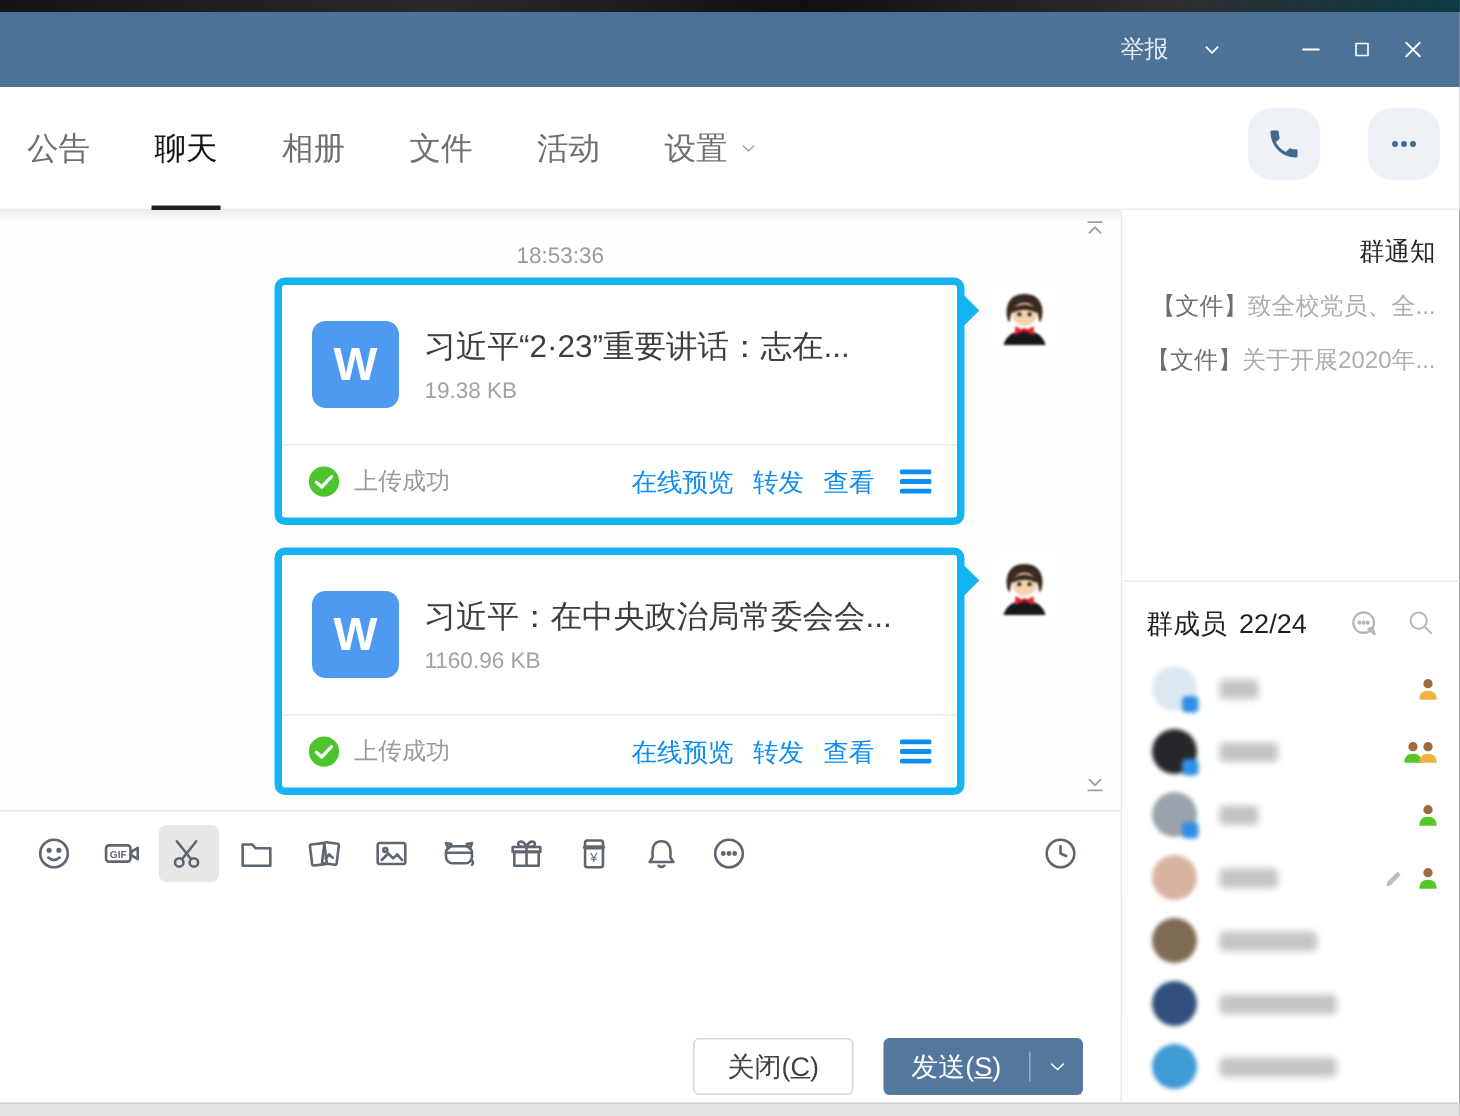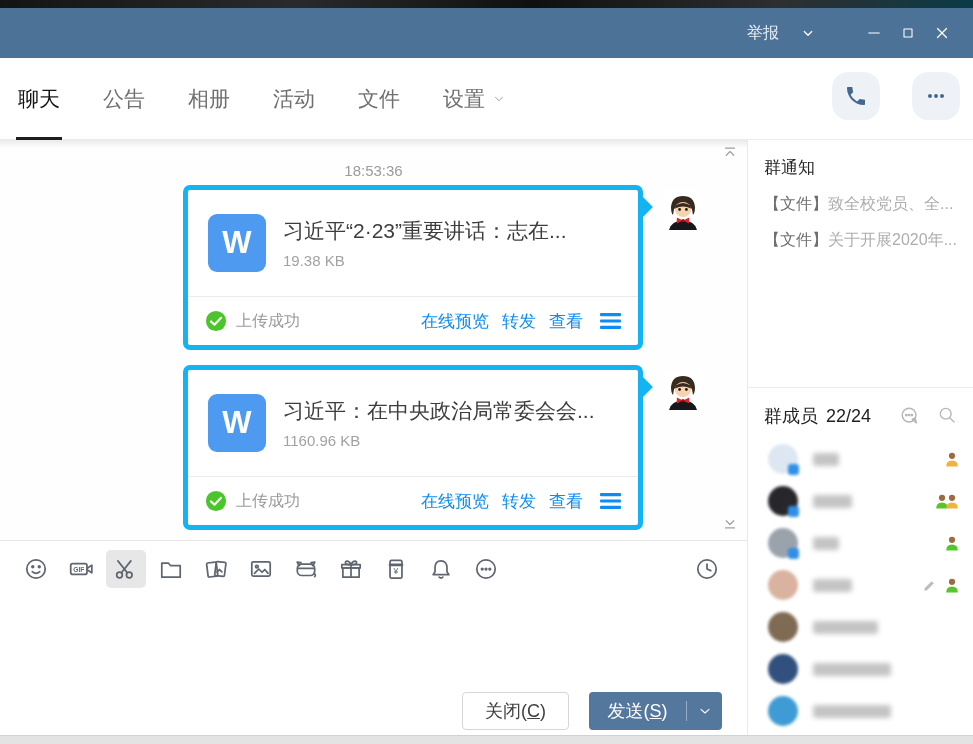--- a/index.html
+++ b/index.html
@@ -25,21 +25,21 @@
   .tab.active { color:#141414; }
   .tab.active::after { content:""; position:absolute; left:-2px; right:-2px; bottom:0; height:3px; background:#1f1f1f; }
   .tab .chev { margin-left:7px; color:#9a9a9a; display:flex; }
   .hdr-act { position:absolute; top:76px; width:48px; height:48px; border-radius:16px; background:#eef1f5;
     display:flex; align-items:center; justify-content:center; color:#44688f; }
   .hdr-act.phone { left:832px; top:14px; } .hdr-act.more { left:912px; top:14px; }
 
   
   .content { position:relative; height:604px; display:flex; }
   .left-col { position:relative; width:871px; border-right:1px solid #e9e9e9; display:flex; flex-direction:column; }
-  .sidebar { position:relative; width:244px; }
+  .sidebar { position:relative; width:244px;text-align:right; }
 
   
   .messages { position:relative; height:400px; background:#fefefe; }
   .messages::before { content:""; position:absolute; top:0; left:0; right:0; height:8px;
     background:linear-gradient(#00000014,#0000); }
   .timestamp { position:absolute; top:22px; left:0; width:100%; text-align:center; color:#9b9b9b; font-size:15px; }
   .msg-card { position:absolute; left:183px; width:460px; height:165px; background:#fff;
     border:5px solid #14b4f2; border-radius:7px; display:flex; flex-direction:column; }
   .msg-card.m0 { top:45px; } .msg-card.m1 { top:225px; }
   .tail { position:absolute; width:14px; height:14px; background:#14b4f2; transform:rotate(45deg); }
@@ -130,34 +130,34 @@
           <svg width="18" height="18" viewBox="0 0 24 24" fill="none" stroke="currentColor" stroke-width="1.6" stroke-linecap="round" stroke-linejoin="round">
             <line x1="6" y1="6" x2="18" y2="18"></line>
             <line x1="18" y1="6" x2="6" y2="18"></line>
           </svg>
         </span>
     </div>
   </div>
 
   <div class="header">
     <div id="tabs" style="display:flex;height:100%;">
+        <div class="tab">
+          <span>公告</span>
+        </div>
         <div class="tab active">
           <span>聊天</span>
         </div>
         <div class="tab">
-          <span>公告</span>
+          <span>相册</span>
         </div>
         <div class="tab">
-          <span>相册</span>
+          <span>文件</span>
         </div>
         <div class="tab">
           <span>活动</span>
-        </div>
-        <div class="tab">
-          <span>文件</span>
         </div>
         <div class="tab">
           <span>设置</span>
           <span class="chev icon">
             <svg width="14" height="14" viewBox="0 0 24 24" fill="none" stroke="currentColor" stroke-width="1.6" stroke-linecap="round" stroke-linejoin="round">
               <polyline points="6,9 12,15 18,9"></polyline>
             </svg>
           </span>
         </div>
       </div>

